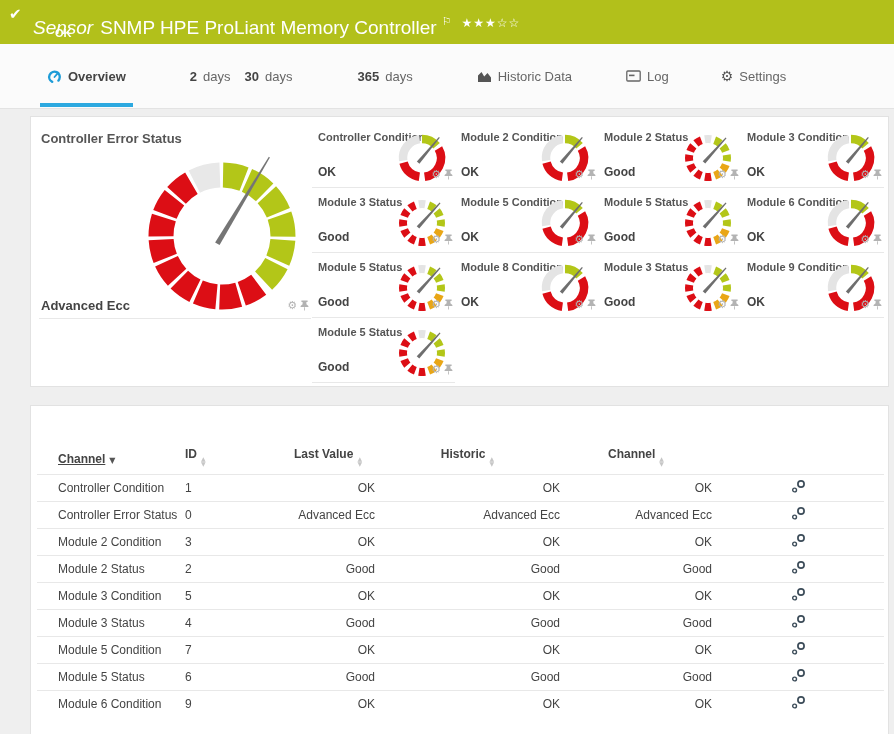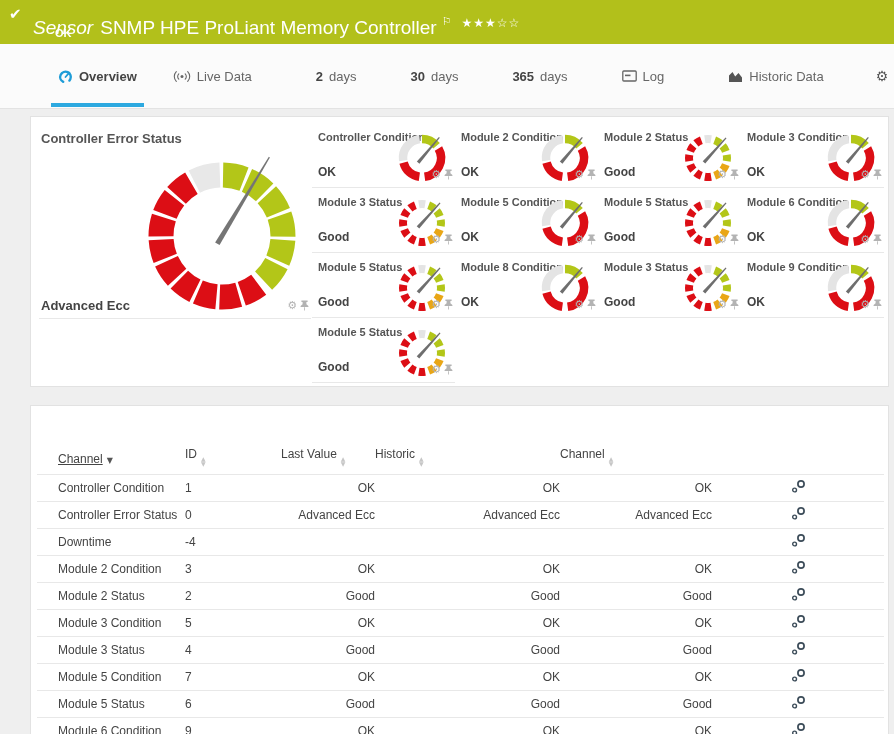--- a/index.html
+++ b/index.html
@@ -10,58 +10,58 @@
   }
   
   .topbar{position:relative;height:44px;background:#b2c01b;color:#fff;}
   .topbar .check{position:absolute;left:9px;top:5px;font-size:15px;font-family:"DejaVu Sans",sans-serif;}
   .title-line{position:absolute;left:33px;top:15px;font-size:19px;white-space:nowrap;}
   .title-prefix{font-style:italic;margin-right:7px;}
   .flag{font-size:11px;vertical-align:9px;margin-left:5px;font-family:"DejaVu Sans",sans-serif;}
   .stars{margin-left:10px;font-size:12px;letter-spacing:1px;vertical-align:7px;font-family:"DejaVu Sans",sans-serif;}
   .status-ok{position:absolute;left:55px;top:27px;font-size:11px;font-weight:bold;}
   
-  .tabbar{height:64px;background:#fbfbfb;border-bottom:1px solid #e3e3e3;display:flex;align-items:stretch;padding-left:12px;}
+  .tabbar{height:64px;background:#fbfbfb;border-bottom:1px solid #e3e3e3;display:flex;align-items:stretch;padding-left:1px;}
   .tab{position:relative;display:flex;align-items:center;gap:6px;color:#666;font-size:13px;padding:0 7px;cursor:pointer;white-space:nowrap;}
   .tab .num{font-weight:bold;color:#444;}
   .tab.active{color:#444;font-weight:bold;}
   .tab.active::after{content:"";position:absolute;left:0;right:0;bottom:1px;height:4px;background:#2da9e0;}
   .tab svg{display:block;}
   .tab .uicon{font-family:"DejaVu Sans",sans-serif;font-size:14px;color:#555;}
-  .t1{margin-left:39px}.t2{margin-left:22px}.t3{margin-left:50px}.t4{margin-left:40px}
-  .t5{margin-left:40px}.t6{margin-left:50px}.t7{margin-left:40px}.t8{margin-left:38px}
+  .t1{margin-left:39px}.t2{margin-left:22px}.t3{margin-left:50px}.t4{}
+  .t5{margin-left:51px}.t6{margin-left:50px}.t7{margin-left:40px}.t8{margin-left:38px}
   
   .panel{position:relative;background:#fff;border:1px solid #e2e2e2;margin-left:30px;width:859px;box-sizing:border-box;}
   .panel-gauges{margin-top:7px;height:271px;}
   .panel-table{margin-top:18px;height:372px;}
   
   .big-tile{position:absolute;left:8px;top:6px;width:272px;height:195px;border-bottom:1px solid #e8e8e8;}
   .big-title{position:absolute;left:2px;top:8px;font-size:13px;font-weight:bold;color:#555;}
   .big-value{position:absolute;left:2px;bottom:5px;font-size:13px;font-weight:bold;color:#444;}
   .big-gauge-svg{position:absolute;left:88px;top:18px;}
   .tile-icons{position:absolute;right:2px;bottom:3px;display:flex;align-items:center;gap:3px;}
   .tile-icons .gear{font-family:"DejaVu Sans",sans-serif;font-size:11px;color:#b3b3b3;line-height:10px;cursor:pointer;}
   
   .gauge-grid{position:absolute;left:281px;top:6px;width:572px;display:grid;grid-template-columns:repeat(4,143px);grid-auto-rows:65px;}
   .g-tile{position:relative;border-bottom:1px solid #e8e8e8;box-sizing:border-box;padding:8px 6px 0 6px;cursor:pointer;}
   .g-tile.empty{border-bottom:none;cursor:default;}
   .g-label{font-size:11px;font-weight:bold;color:#555;line-height:12px;}
   .g-value{position:absolute;left:6px;bottom:8px;font-size:12px;font-weight:bold;color:#444;}
   .g-svg{position:absolute;right:5px;top:7px;}
   
   .chan-table{margin:41px 6px 0 6px;width:847px;border-collapse:collapse;font-size:12px;color:#444;table-layout:fixed;}
-  .chan-table th{font-weight:normal;color:#444;text-align:left;padding:0 0 8px 0;vertical-align:bottom;cursor:pointer;}
+  .chan-table th{font-weight:bold;color:#444;text-align:left;padding:0 0 8px 0;vertical-align:bottom;cursor:pointer;}
   .chan-table td{border-top:1px solid #e8e8e8;height:26px;padding:0;}
   .col-channel{width:127px;padding-left:21px !important;}
   .col-id{width:96px;}
   .col-last{width:94px;text-align:right;}
   .col-min{width:185px;text-align:right;}
   .col-max{width:152px;text-align:right;}
   .col-icon{width:172px;text-align:center !important;}
-  th.col-last,th.col-min,th.col-max{text-align:left;}
+  th.col-last,th.col-min,th.col-max{text-align:center;}
   .th-label{display:inline-block;}
   .th-label.sorted{text-decoration:underline;}
   .sortpair{display:inline-flex;flex-direction:column;margin-left:4px;vertical-align:-3px;font-family:"DejaVu Sans",sans-serif;font-size:6px;line-height:5px;color:#c6c6c6;}
   .sortdesc{font-family:"DejaVu Sans",sans-serif;font-size:8px;color:#555;margin-left:4px;}
   .row-icon{cursor:pointer;display:inline-block;}
 </style>
 </head>
 <body>
 
 <div class="topbar">
@@ -73,51 +73,44 @@
 </div>
 
 <nav class="tabbar" id="tabbar">
     <div class="tab t1 active">
       <svg width="15" height="15" viewBox="0 0 15 15">
         <circle cx="7.5" cy="8" r="5.3" fill="none" stroke="#1e9cd7" stroke-width="2.4" stroke-linecap="round" stroke-dasharray="26 8" transform="rotate(115,7.5,8)"></circle>
         <line x1="7.5" y1="8" x2="11.3" y2="3.6" stroke="#1e9cd7" stroke-width="1.8" stroke-linecap="round"></line>
       </svg>
       <span class="tab-label">Overview</span>
     </div>
-    <div class="tab t2">
-      <svg width="18" height="13" viewBox="0 0 18 13">
-        <circle cx="9" cy="6.5" r="1.5" fill="#666"></circle>
-        <path d="M5.8,3.8 a3.8,3.8 0 0,0 0,5.4 M3.3,1.6 a7,7 0 0,0 0,9.8 M12.2,3.8 a3.8,3.8 0 0,1 0,5.4 M14.7,1.6 a7,7 0 0,1 0,9.8" fill="none" stroke="#666" stroke-width="1.1" stroke-linecap="round"></path>
-      </svg>
-      <span class="tab-label">Live Data</span>
-    </div>
     <div class="tab t3">
       <span class="num">2</span>
       <span class="tab-label">days</span>
     </div>
     <div class="tab t4">
       <span class="num">30</span>
       <span class="tab-label">days</span>
     </div>
     <div class="tab t5">
       <span class="num">365</span>
       <span class="tab-label">days</span>
+    </div>
+    <div class="tab t6">
+      <svg width="15" height="13" viewBox="0 0 15 13">
+        <path d="M1,12 L1,5.5 L4.5,2 L7.2,6.5 L10.5,3 L14,7.5 L14,12 Z" fill="#555"></path>
+      </svg>
+      <span class="tab-label">Historic Data</span>
     </div>
     <div class="tab t7">
       <svg width="15" height="12" viewBox="0 0 15 12">
         <rect x="0.8" y="1" width="13.4" height="10" rx="1" fill="none" stroke="#666" stroke-width="1.3"></rect>
         <rect x="3" y="4.6" width="5.5" height="1.6" fill="#666"></rect>
       </svg>
       <span class="tab-label">Log</span>
-    </div>
-    <div class="tab t6">
-      <svg width="15" height="13" viewBox="0 0 15 13">
-        <path d="M1,12 L1,5.5 L4.5,2 L7.2,6.5 L10.5,3 L14,7.5 L14,12 Z" fill="#555"></path>
-      </svg>
-      <span class="tab-label">Historic Data</span>
     </div>
     <div class="tab t8">
       <span class="uicon">⚙</span>
       <span class="tab-label">Settings</span>
     </div>
   </nav>
 
 <section class="panel panel-gauges">
   <div class="big-tile">
     <div class="big-title">Controller Error Status</div>
@@ -493,31 +486,20 @@
           <td class="col-id">0</td>
           <td class="col-last">Advanced Ecc</td>
           <td class="col-min">Advanced Ecc</td>
           <td class="col-max">Advanced Ecc</td>
           <td class="col-icon"><span class="row-icon"><svg width="17" height="15" viewBox="0 0 17 15">
                 <circle cx="11" cy="5" r="3.1" fill="none" stroke="#3c4c59" stroke-width="1.7"></circle>
                 <circle cx="4.6" cy="11" r="1.9" fill="none" stroke="#3c4c59" stroke-width="1.4"></circle>
               </svg></span></td>
         </tr>
         <tr>
-          <td class="col-channel">Downtime</td>
-          <td class="col-id">-4</td>
-          <td class="col-last"></td>
-          <td class="col-min"></td>
-          <td class="col-max"></td>
-          <td class="col-icon"><span class="row-icon"><svg width="17" height="15" viewBox="0 0 17 15">
-                <circle cx="11" cy="5" r="3.1" fill="none" stroke="#3c4c59" stroke-width="1.7"></circle>
-                <circle cx="4.6" cy="11" r="1.9" fill="none" stroke="#3c4c59" stroke-width="1.4"></circle>
-              </svg></span></td>
-        </tr>
-        <tr>
           <td class="col-channel">Module 2 Condition</td>
           <td class="col-id">3</td>
           <td class="col-last">OK</td>
           <td class="col-min">OK</td>
           <td class="col-max">OK</td>
           <td class="col-icon"><span class="row-icon"><svg width="17" height="15" viewBox="0 0 17 15">
                 <circle cx="11" cy="5" r="3.1" fill="none" stroke="#3c4c59" stroke-width="1.7"></circle>
                 <circle cx="4.6" cy="11" r="1.9" fill="none" stroke="#3c4c59" stroke-width="1.4"></circle>
               </svg></span></td>
         </tr>

